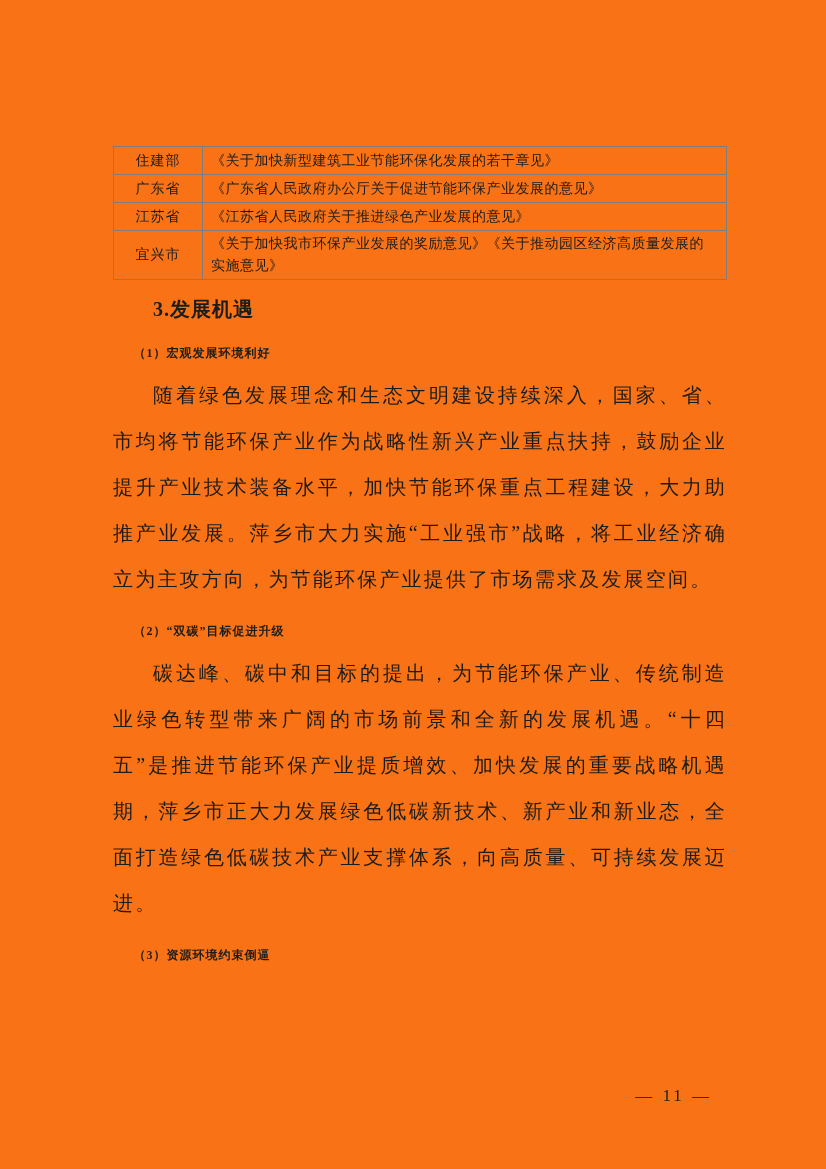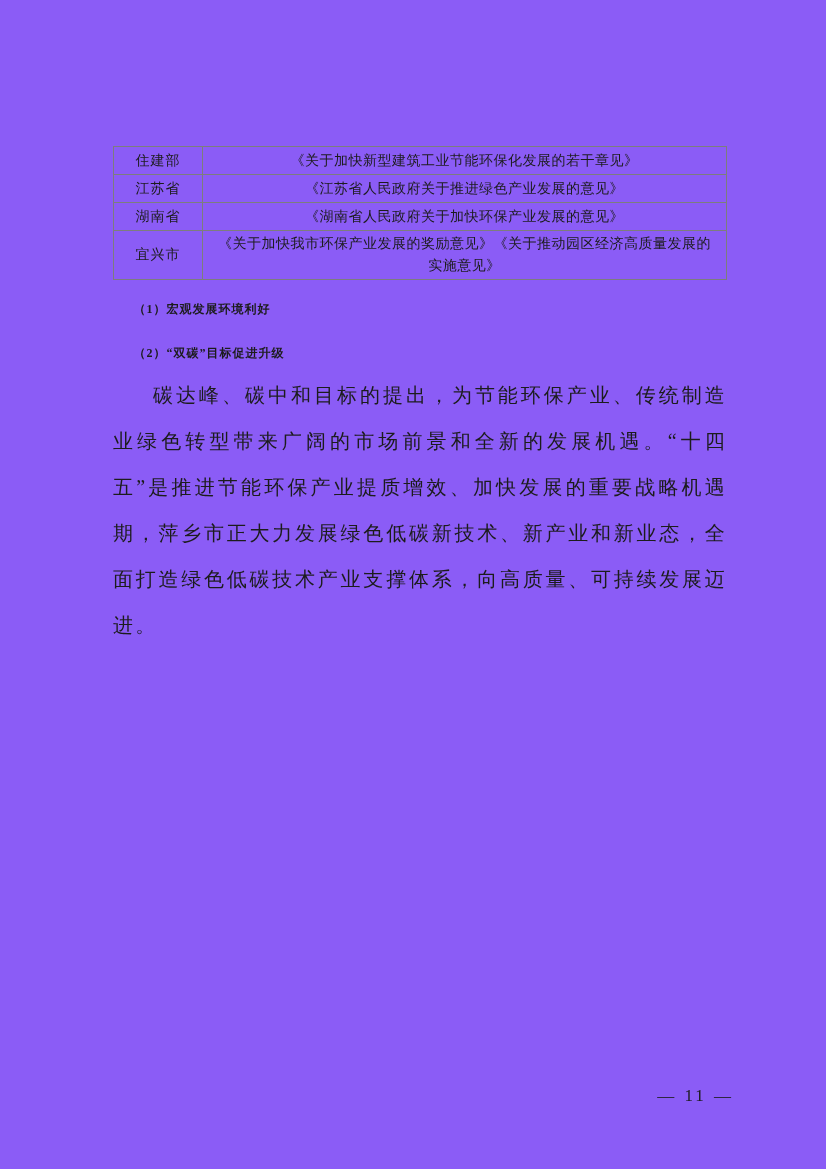--- a/index.html
+++ b/index.html
@@ -4,21 +4,21 @@
 <style>
   html, body {
     margin: 0;
     padding: 0;
     background: #ffffff;
   }
   .page {
     position: relative;
     width: 826px;
     height: 1169px;
-    background: #8b5cf6;
+    background: #f97316;
     font-family: "Liberation Serif", "DejaVu Serif", serif;
     color: #1c1c1c;
     overflow: hidden;
     box-sizing: border-box;
   }
   .content {
     padding: 146px 99px 0 113px;
   }
   table.policy {
     border-collapse: collapse;
@@ -31,21 +31,21 @@
     padding: 2px 8px;
     line-height: 22px;
     vertical-align: middle;
   }
   td.org {
     width: 72px;
     text-align: center;
     letter-spacing: 1px;
   }
   td.doc {
-    text-align: center;
+    text-align: left;
     letter-spacing: 0.5px;
   }
   tr.single td { height: 23px; }
   h2.sec {
     font-size: 20px;
     font-weight: bold;
     margin: 14px 0 0 0;
     text-indent: 2em;
     letter-spacing: 1px;
     line-height: 30px;
@@ -64,56 +64,59 @@
     line-height: 46px;
     margin: 4px 0 0 0;
     text-indent: 2em;
     letter-spacing: 2.2px;
     text-align: justify;
     text-justify: inter-character;
   }
   .pagenum {
     position: absolute;
     top: 1086px;
-    right: 92px;
+    right: 114px;
     font-size: 17px;
     letter-spacing: 3px;
     color: #1c1c1c;
   }
 </style>
 </head>
 <body>
 
 <div class="page">
   <div class="content">
 
     <table class="policy">
       <tbody>
         <tr class="single">
           <td class="org">住建部</td>
           <td class="doc">《关于加快新型建筑工业节能环保化发展的若干章见》</td>
         </tr>
         <tr class="single">
+          <td class="org">广东省</td>
+          <td class="doc">《广东省人民政府办公厅关于促进节能环保产业发展的意见》</td>
+        </tr>
+        <tr class="single">
           <td class="org">江苏省</td>
           <td class="doc">《江苏省人民政府关于推进绿色产业发展的意见》</td>
-        </tr>
-        <tr class="single">
-          <td class="org">湖南省</td>
-          <td class="doc">《湖南省人民政府关于加快环保产业发展的意见》</td>
         </tr>
         <tr>
           <td class="org">宜兴市</td>
           <td class="doc">《关于加快我市环保产业发展的奖励意见》《关于推动园区经济高质量发展的实施意见》</td>
         </tr>
       </tbody>
     </table>
 
+    <h2 class="sec">3.发展机遇</h2>
 
     <h3 class="sub">（1）宏观发展环境利好</h3>
+    <p class="body">随着绿色发展理念和生态文明建设持续深入，国家、省、市均将节能环保产业作为战略性新兴产业重点扶持，鼓励企业提升产业技术装备水平，加快节能环保重点工程建设，大力助推产业发展。萍乡市大力实施“工业强市”战略，将工业经济确立为主攻方向，为节能环保产业提供了市场需求及发展空间。</p>
 
     <h3 class="sub">（2）“双碳”目标促进升级</h3>
     <p class="body">碳达峰、碳中和目标的提出，为节能环保产业、传统制造业绿色转型带来广阔的市场前景和全新的发展机遇。“十四五”是推进节能环保产业提质增效、加快发展的重要战略机遇期，萍乡市正大力发展绿色低碳新技术、新产业和新业态，全面打造绿色低碳技术产业支撑体系，向高质量、可持续发展迈进。</p>
 
+    <h3 class="sub">（3）资源环境约束倒逼</h3>
 
   </div>
 
   <div class="pagenum">— 11 —</div>
 </div>
 
 </body></html>

